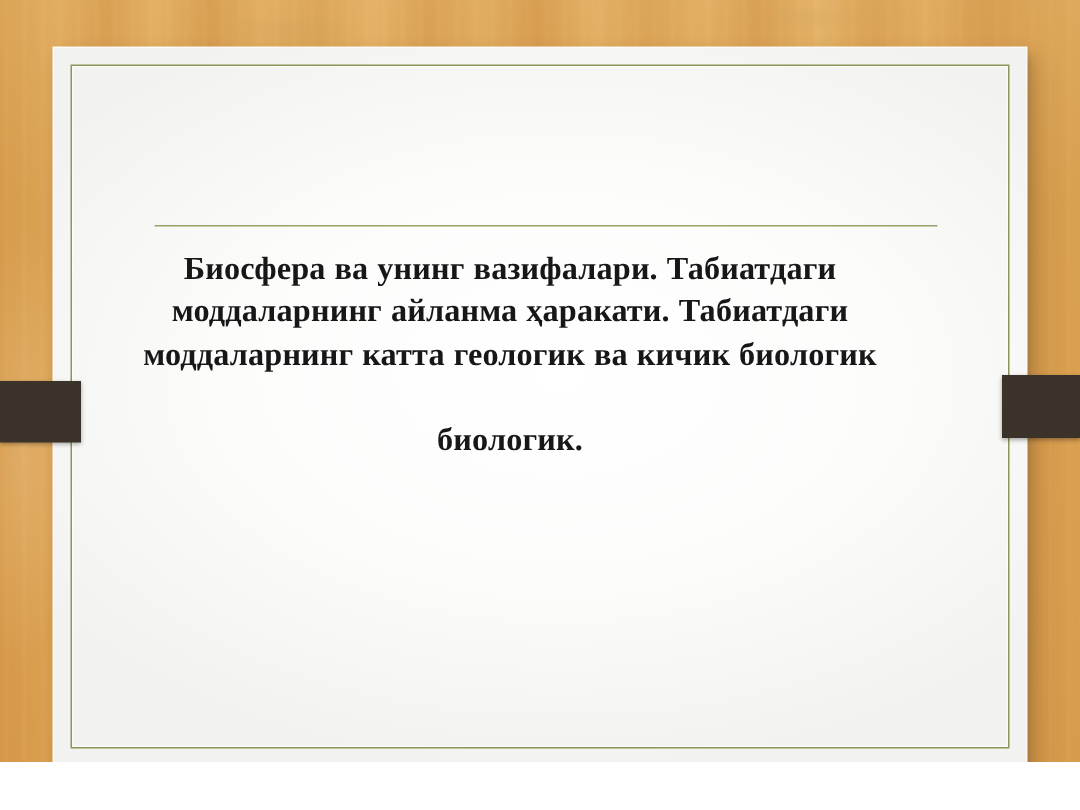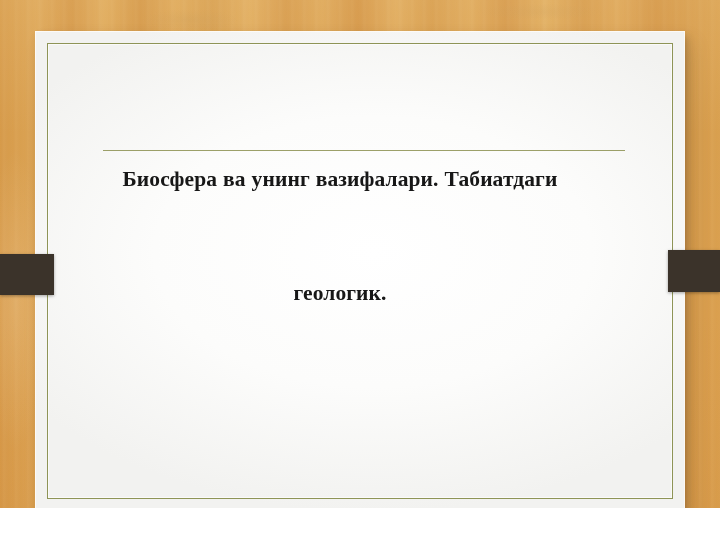--- a/index.html
+++ b/index.html
@@ -143,20 +143,20 @@
     <div class="card-inner-border"></div>
   </div>
 
   <div class="bar bar-left"></div>
   <div class="bar bar-right"></div>
 
   <div class="title-block">
     <div class="title-rule"></div>
     <h1 class="title-text">
       <span>Биосфера ва унинг вазифалари. Табиатдаги</span><br>
+      <span>моддаларнинг айланма ҳаракати. Табиатдаги</span><br>
+      <span>моддаларнинг катта геологик ва кичик биологик</span><br>
       <br>
-      <br>
-      <br>
-      <span>геологик.</span>
+      <span>биологик.</span>
     </h1>
   </div>
 
 </div>
 
 </body></html>

